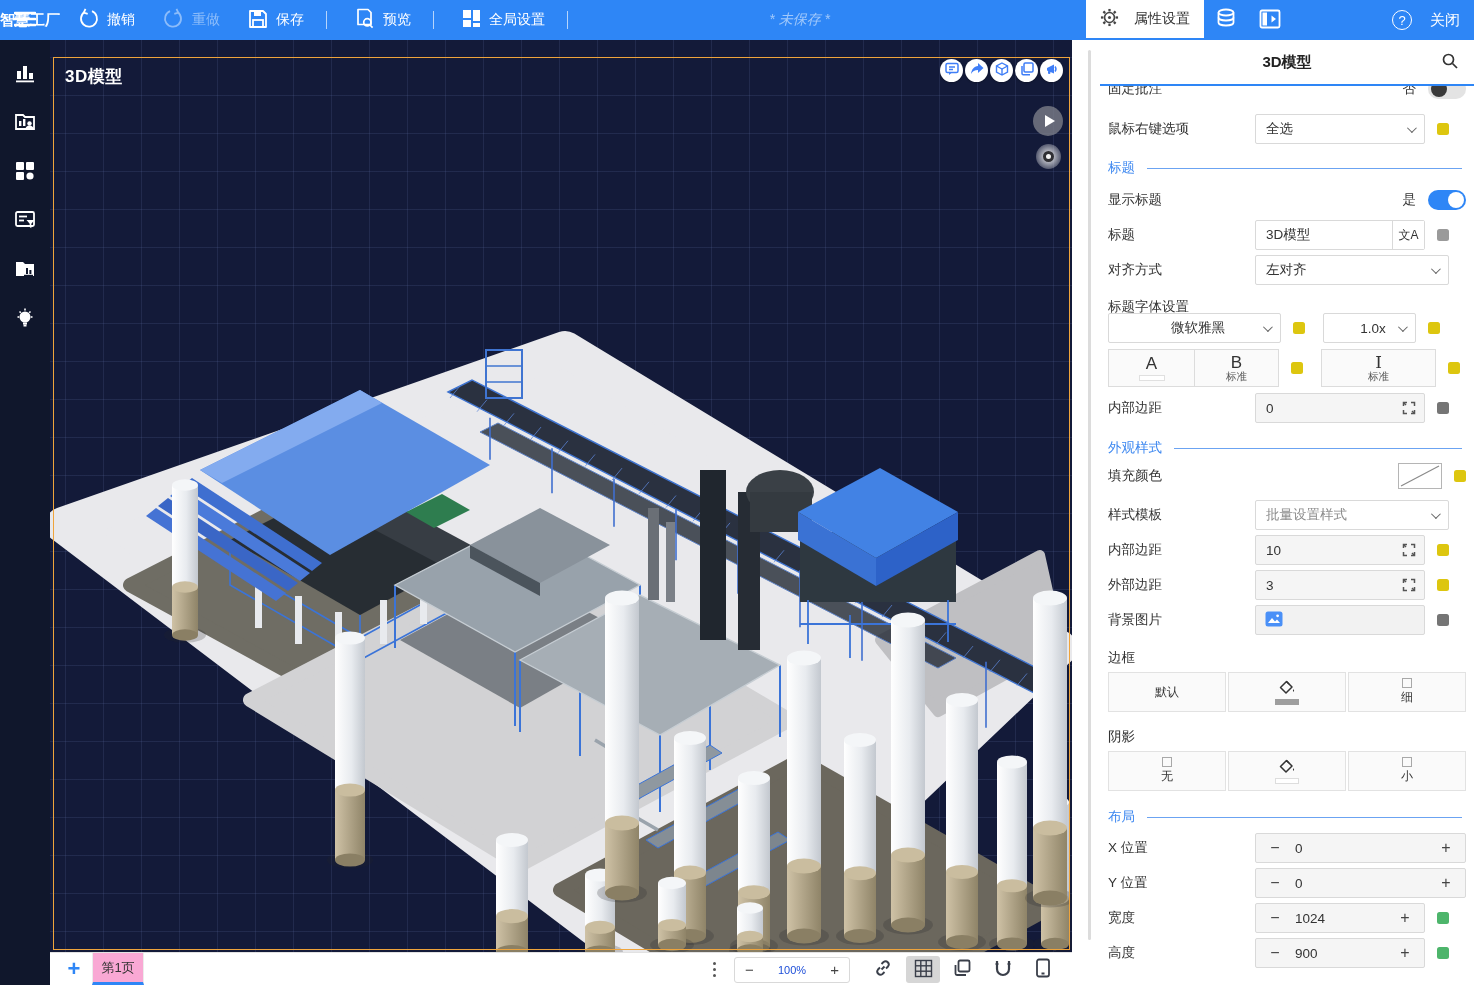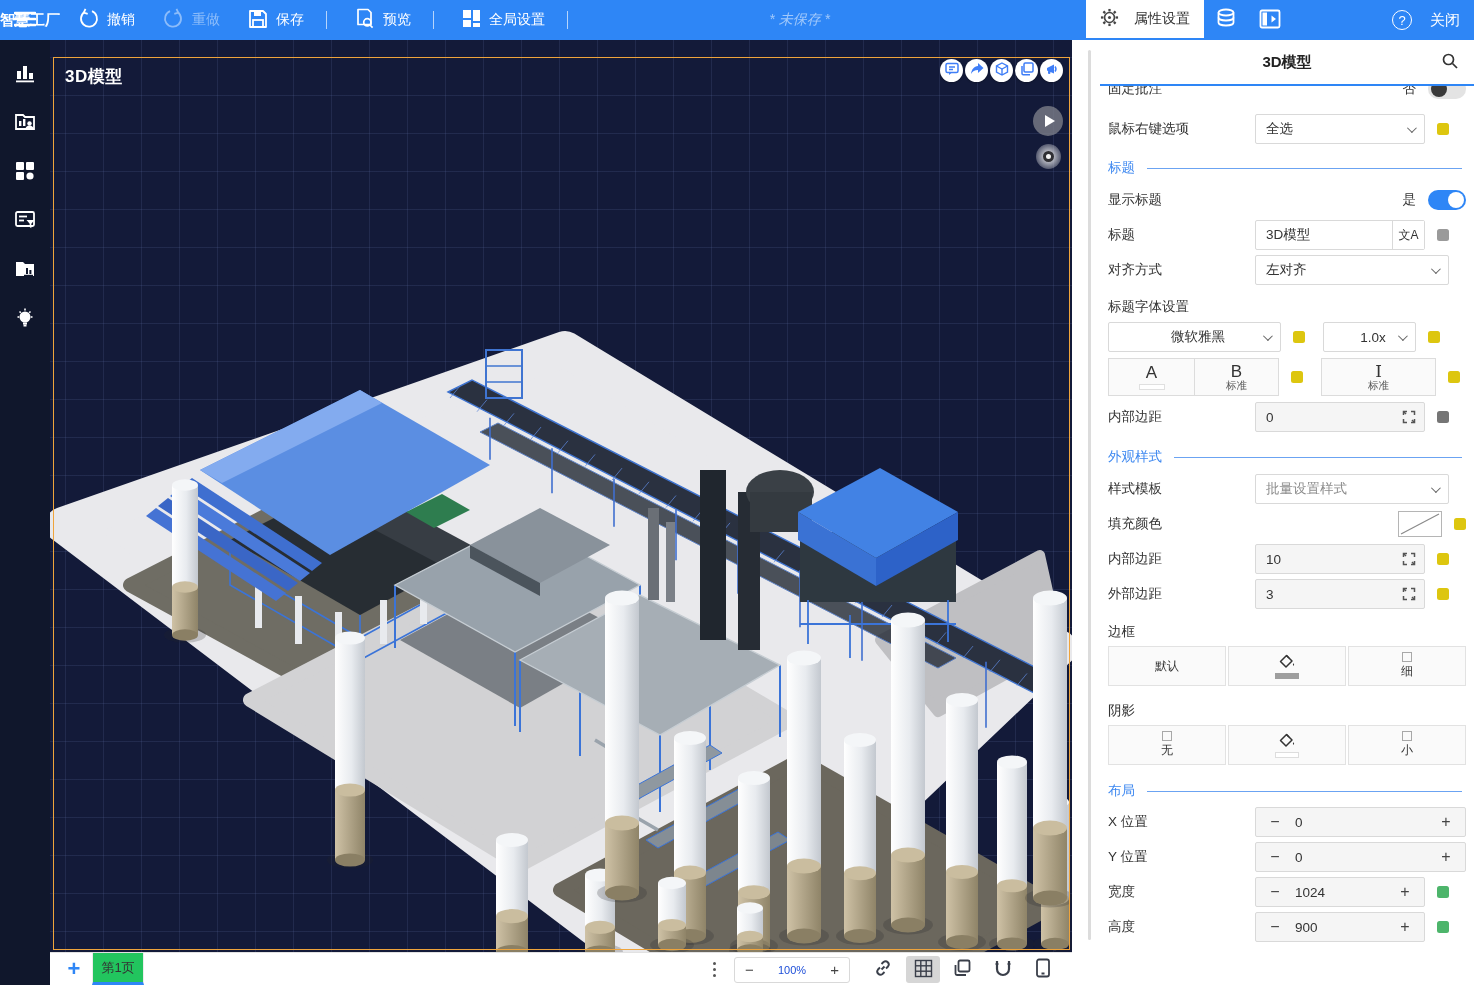--- a/index.html
+++ b/index.html
@@ -91,21 +91,21 @@
   .imgbtn { width:170px; height:30px; background:#f2f2f2; border:1px solid #d9d9d9; border-radius:2px; display:flex; align-items:center; padding:0 9px; cursor:pointer; }
   .stp { height:30px; background:#f5f5f5; border:1px solid #d9d9d9; border-radius:2px; display:flex; align-items:center; padding:0 11px; font-size:13.5px; color:#333; }
   .stp .m,.stp .p { width:16px; font-size:16px; color:#444; cursor:pointer; text-align:center; line-height:1; }
   .stp .v { margin-left:12px; flex:1; }
   .stp.wide { width:213px; }
   .stp.std { width:170px; }
 
   
   .bottombar { position:absolute; left:50px; bottom:0; width:1022px; height:33px; background:#fff; border-top:1px solid #e2e2e2; z-index:25; }
   .bb-add { position:absolute; left:10px; top:3px; width:28px; height:26px; background:none; border:none; color:#2e86f6; font-size:22px; font-weight:bold; cursor:pointer; line-height:1; }
-  .bb-tab { position:absolute; left:42px; top:0; width:52px; height:32px; background:#22c55e; border-left:1px solid #ececec; border-right:1px solid #ececec; border-bottom:3px solid #2e86f6; font-size:13px; color:#333; display:grid; place-items:center; cursor:pointer; }
+  .bb-tab { position:absolute; left:42px; top:0; width:52px; height:32px; background:#f9a8d4; border-left:1px solid #ececec; border-right:1px solid #ececec; border-bottom:3px solid #2e86f6; font-size:13px; color:#333; display:grid; place-items:center; cursor:pointer; }
   .bb-right { position:absolute; right:0; top:0; height:33px; display:flex; align-items:center; }
   .bb-kebab { display:flex; flex-direction:column; gap:3px; margin-right:18px; background:none; border:none; cursor:pointer; }
   .bb-kebab i { width:3px; height:3px; border-radius:50%; background:#555; }
   .zoomctl { width:116px; height:26px; border:1px solid #d9d9d9; border-radius:3px; background:#fff; display:flex; align-items:center; justify-content:space-between; padding:0 10px; margin-right:16px; }
   .zoomctl .zbtn { font-size:15px; color:#444; background:none; border:none; cursor:pointer; line-height:1; }
   .zoomctl .zval { font-size:11px; color:#1d4ed8; }
   .bb-ic { width:34px; height:27px; display:grid; place-items:center; background:none; border:none; cursor:pointer; margin-right:6px; border-radius:3px; }
   .bb-ic.active { background:#d6d6d6; }
   .bb-ic:last-child { margin-right:12px; }
 </style>
@@ -666,21 +666,21 @@
       <div class="prow">
         <span class="plabel">对齐方式</span>
         <div class="sel" style="width:194px">
           <span class="sval">左对齐</span>
           <span class="chev"></span>
         </div>
       </div>
 
       <div class="sublabel">标题字体设置</div>
 
-      <div class="prow" style="margin-top:9px;height:28px">
+      <div class="prow" style="margin-top:0;height:28px">
         <div class="sel centered" style="width:173px">
           <span class="sval">微软雅黑</span>
           <span class="chev"></span>
         </div>
         <span class="ind ind-y"></span>
         <div class="sel centered" style="width:93px;margin-left:18px">
           <span class="sval">1.0x</span>
           <span class="chev"></span>
         </div>
         <span class="ind ind-y"></span>
@@ -718,36 +718,36 @@
               </svg>
             </span>
         </div>
         <span class="ind ind-dark"></span>
       </div>
 
       <div class="sec" style="margin-top:17px">
           <span>外观样式</span>
         </div>
 
-      <div class="prow" style="margin-top:9px">
-        <span class="plabel">样式模板</span>
-        <div class="sel gray-text" style="width:194px">
-          <span class="sval">批量设置样式</span>
-          <span class="chev"></span>
-        </div>
-      </div>
-
       <div class="prow">
         <span class="plabel">填充颜色</span>
         <span class="swatch ml-auto">
           <svg width="42" height="24" viewBox="0 0 42 24">
               <line x1="2" y1="22" x2="40" y2="2" stroke="#8a8a8a" stroke-width="1.2"></line>
             </svg>
         </span>
         <span class="ind ind-y"></span>
+      </div>
+
+      <div class="prow" style="margin-top:9px">
+        <span class="plabel">样式模板</span>
+        <div class="sel gray-text" style="width:194px">
+          <span class="sval">批量设置样式</span>
+          <span class="chev"></span>
+        </div>
       </div>
 
       <div class="prow">
         <span class="plabel">内部边距</span>
         <div class="inp">
           <span class="val">10</span>
           <span class="exp">
               <svg width="14" height="14" viewBox="0 0 14 14" fill="none" stroke="#555" stroke-width="1.5">
                 <path d="M1.5 5 V1.5 H5"></path>
                 <path d="M9 1.5 H12.5 V5"></path>
@@ -772,20 +772,31 @@
                 <path d="M12.5 9 V12.5 H9"></path>
                 <path d="M5 12.5 H1.5 V9"></path>
                 <line x1="1.5" y1="1.5" x2="4" y2="4"></line>
                 <line x1="12.5" y1="12.5" x2="10" y2="10"></line>
               </svg>
             </span>
         </div>
         <span class="ind ind-y"></span>
       </div>
 
+      <div class="prow">
+        <span class="plabel">背景图片</span>
+        <button class="imgbtn">
+          <span><svg width="18" height="16" viewBox="0 0 18 16">
+                <rect x="0.5" y="0.5" width="17" height="15" rx="2.5" fill="#4a90f7"></rect>
+                <path d="M3 12 L7 7 L10 10.5 L12 8.5 L15 12 Z" fill="#fff"></path>
+                <circle cx="12.6" cy="4.8" r="1.4" fill="#fff"></circle>
+              </svg></span>
+        </button>
+        <span class="ind ind-dark"></span>
+      </div>
 
       <div class="sublabel" style="margin-top:14px">边框</div>
       <div class="prow" style="margin-top:7px;height:40px">
         <button class="bbtn">
           <span>默认</span>
         </button>
         <button class="bbtn">
           <span><svg width="18" height="15" viewBox="0 0 18 15" fill="none" stroke="#333" stroke-width="1.5">
                 <path d="M8.5 1.5 L14 7 L8 13 L2.5 7.5 Z" stroke-linejoin="round"></path>
                 <path d="M8.5 1.5 L11 4"></path>

